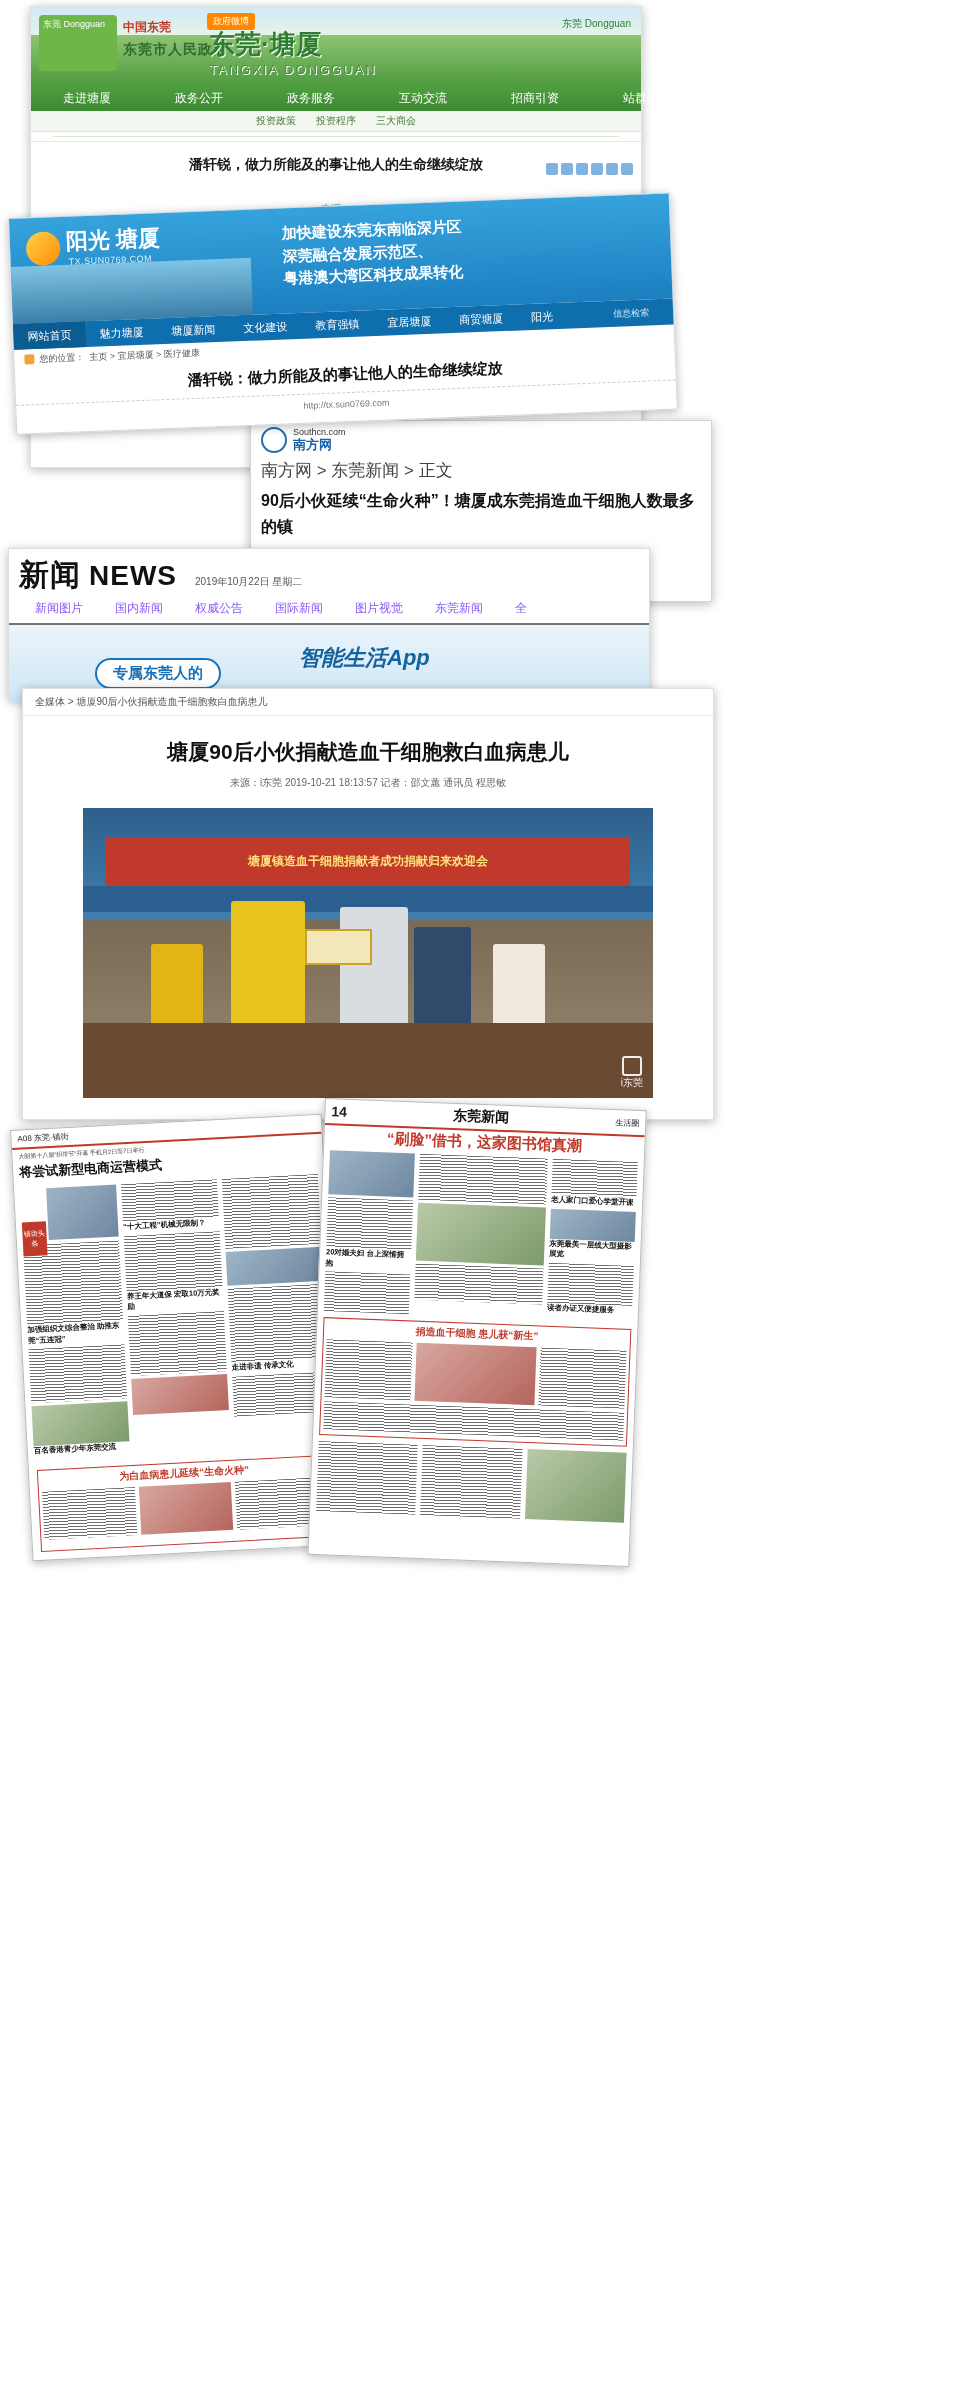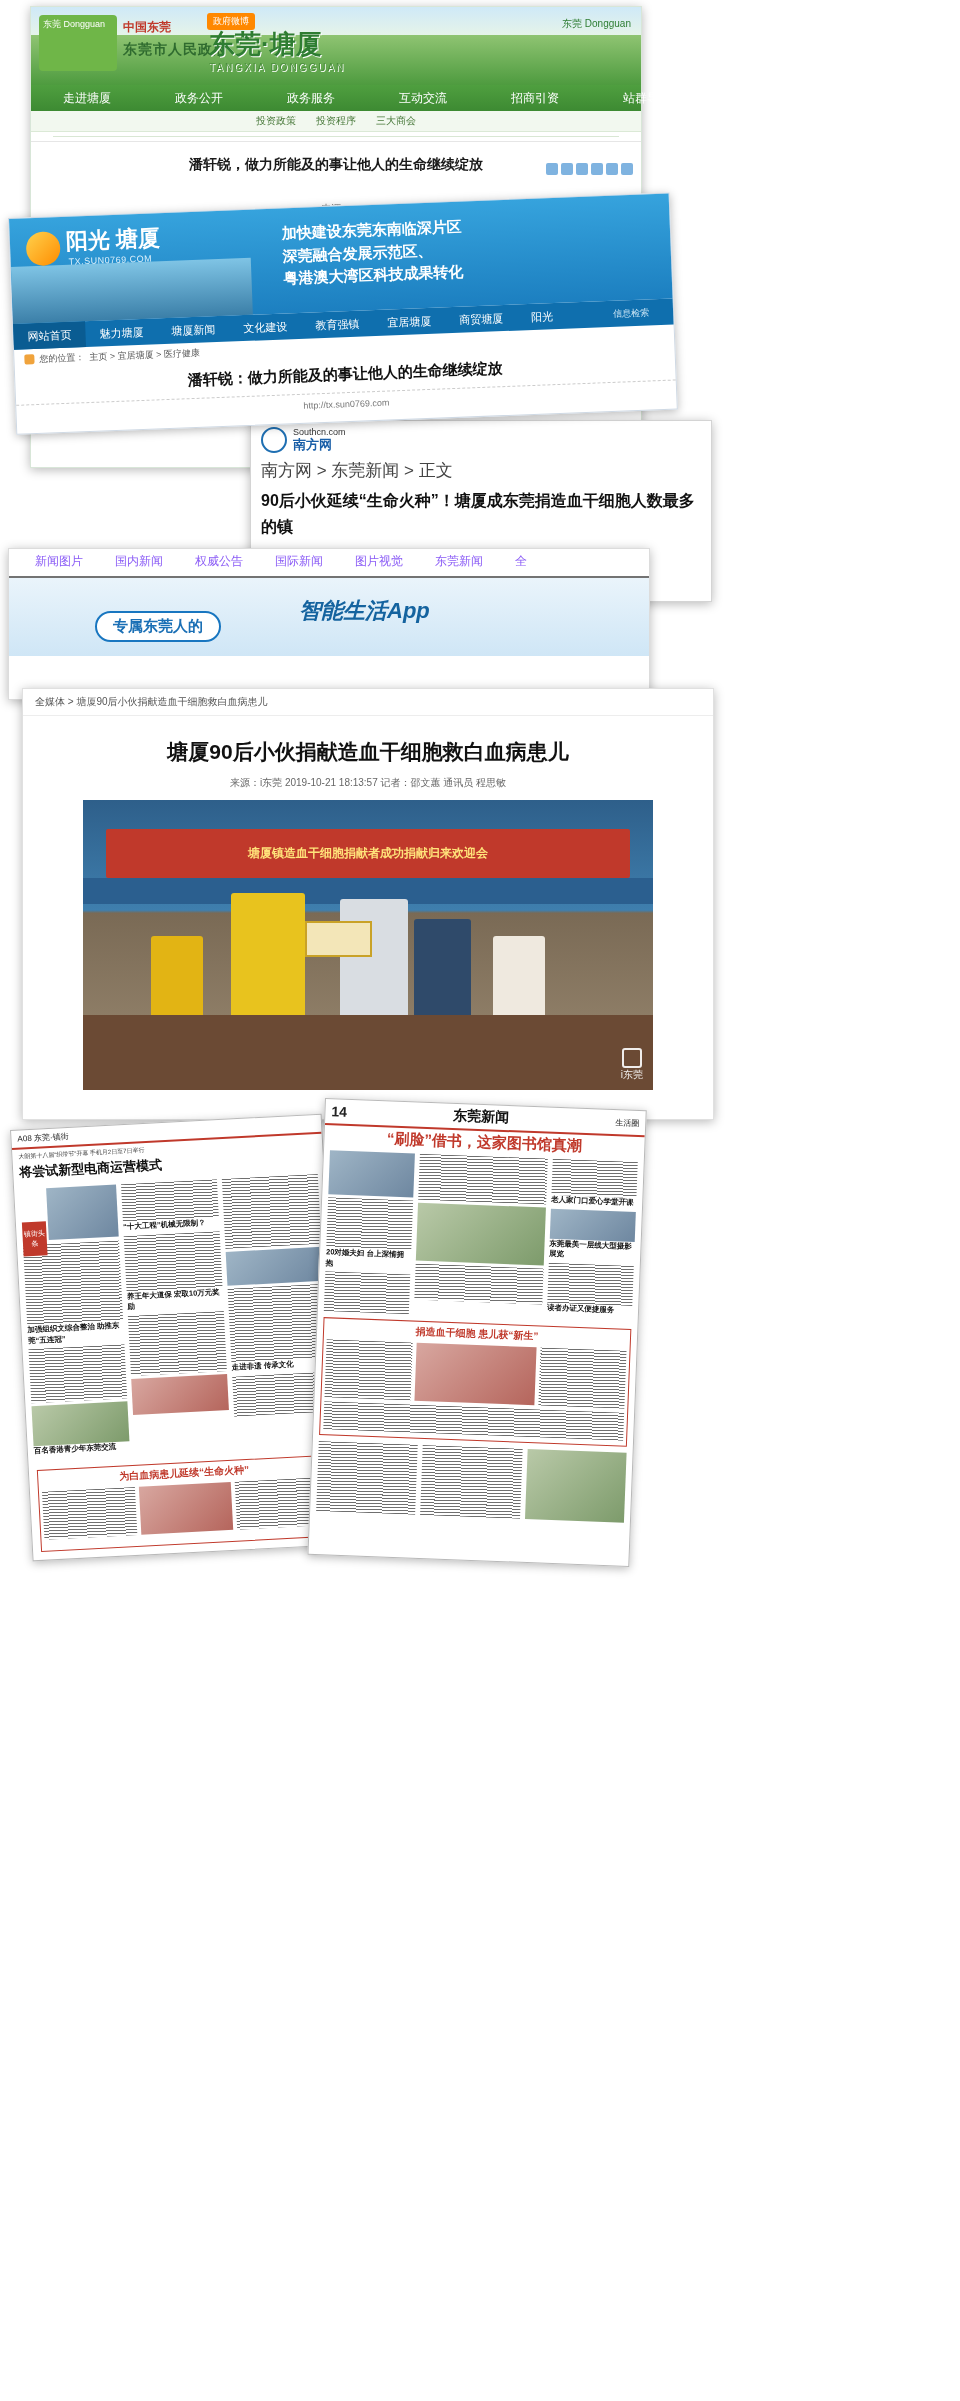--- a/index.html
+++ b/index.html
@@ -15,21 +15,21 @@
   #gov .banner .hills{position:absolute;left:0;top:28px;width:100%;height:50px;
       background:linear-gradient(to bottom,#8fc472,#4e9b3f);}
   #gov .banner .sky{position:absolute;left:0;top:0;width:100%;height:34px;background:linear-gradient(to bottom,#cfe9f7,#eaf6e6);}
   #gov .logoA{position:absolute;left:8px;top:8px;width:78px;height:56px;background:#6fb648;border-radius:4px;
       color:#fff;font-size:9px;line-height:1.2;padding:4px;box-sizing:border-box;}
   #gov .redtxt{position:absolute;left:92px;top:12px;color:#c0392b;font-size:12px;font-weight:bold;}
   #gov .govtxt{position:absolute;left:92px;top:34px;color:#2f6b2f;font-size:14px;font-weight:bold;letter-spacing:1px;}
   #gov .wb{position:absolute;left:176px;top:6px;background:#ff8800;color:#fff;font-size:9px;padding:2px 6px;border-radius:3px;}
   #gov .bigtitle{position:absolute;left:178px;top:20px;color:#2e7d32;font-size:26px;font-weight:bold;
       text-shadow:1px 1px 0 #fff;}
-  #gov .bigtitle small{display:block;font-size:10px;letter-spacing:2px;color:#4a8f3c;font-weight:normal;}
+  #gov .bigtitle small{display:block;font-size:13px;letter-spacing:2px;color:#4a8f3c;font-weight:normal;}
   #gov .dgmark{position:absolute;right:10px;top:10px;color:#2e7d32;font-size:10px;text-align:center;}
   #gov .navbar{height:26px;background:linear-gradient(to bottom,#4f9f3f,#3d8a32);display:flex;align-items:center;}
   #gov .navbar span{color:#fff;font-size:12px;padding:0 32px;white-space:nowrap;}
   #gov .subnav{height:20px;background:#f2f8ef;display:flex;align-items:center;justify-content:center;border-bottom:1px solid #dbe9d6;}
   #gov .subnav span{color:#4a7a3c;font-size:10px;padding:0 10px;}
   #gov .crumb{height:22px;display:flex;align-items:center;font-size:10px;color:#555;padding-left:10px;gap:4px;}
   #gov .crumb .dot{width:11px;height:11px;background:#ff9d2e;border-radius:2px;}
   #gov .headline{text-align:center;font-size:14px;font-weight:bold;color:#1a1a1a;padding:14px 0 6px;border-top:1px solid #e6e6e6;}
   #gov .meta{text-align:center;font-size:10px;color:#666;padding:22px 0 4px;}
   #gov .tools{position:absolute;right:8px;top:156px;display:flex;gap:3px;}
@@ -80,21 +80,21 @@
       padding:4px 16px;font-size:15px;font-weight:bold;color:#1a6fb5;}
   #news .appbar .big{position:absolute;left:290px;top:18px;font-size:22px;font-weight:bold;color:#14639f;
       font-style:italic;}
   #news .appbar .left{position:absolute;left:6px;top:6px;font-size:10px;color:#3b7fb5;}
 
   
   #idg{left:22px;top:688px;width:690px;height:430px;background:#fff;border:1px solid #e0e0e0;}
   #idg .crumb{font-size:10px;color:#555;padding:6px 12px;border-bottom:1px solid #ededed;}
   #idg .title{font-size:21px;font-weight:bold;color:#111;text-align:center;padding:22px 20px 10px;}
   #idg .meta{font-size:10px;color:#666;text-align:center;padding-bottom:10px;}
-  #idg .photo{position:relative;margin:0 60px;height:290px;background:linear-gradient(to bottom,#2e5f8a 0%,#3f7fae 38%,#7a6a55 39%,#9b8a72 100%);overflow:hidden;}
+  #idg .photo{position:relative;margin:8px 60px;height:290px;background:linear-gradient(to bottom,#2e5f8a 0%,#3f7fae 38%,#7a6a55 39%,#9b8a72 100%);overflow:hidden;}
   #idg .banner{position:absolute;left:4%;top:10%;width:92%;height:17%;background:#c0392b;border-radius:2px;
       display:flex;align-items:center;justify-content:center;color:#ffe37a;font-size:12px;font-weight:bold;}
   #idg .strip{position:absolute;left:0;top:27%;width:100%;height:9%;background:#2b5f8f;}
   #idg .table{position:absolute;left:0;bottom:0;width:100%;height:26%;background:#6b4a34;}
   #idg .p1,#idg .p2,#idg .p3,#idg .p4,#idg .p5{position:absolute;bottom:26%;border-radius:3px 3px 0 0;}
   #idg .p1{left:26%;width:13%;height:42%;background:#e8c31e;}
   #idg .p2{left:45%;width:12%;height:40%;background:#d9dde2;}
   #idg .p3{left:58%;width:10%;height:33%;background:#2f4a6a;}
   #idg .p4{left:12%;width:9%;height:27%;background:#e2b414;}
   #idg .p5{left:72%;width:9%;height:27%;background:#efe9df;}
@@ -219,20 +219,25 @@
     <div class="crumb">
       <i class="dot"></i>
       <span>您的位置：</span>
       <span>主页 &gt; 宜居塘厦 &gt; 医疗健康</span>
     </div>
     <div class="title">潘轩锐：做力所能及的事让他人的生命继续绽放</div>
     <div class="url">http://tx.sun0769.com</div>
   </div>
 
   <div id="news" class="abs shadow">
+    <div class="mast">
+      <span class="cn">新闻</span>
+      <span class="en">NEWS</span>
+      <span class="date">2019年10月22日 星期二</span>
+    </div>
     <div class="nav">
       <span>新闻图片</span>
       <span>国内新闻</span>
       <span>权威公告</span>
       <span>国际新闻</span>
       <span>图片视觉</span>
       <span>东莞新闻</span>
       <span>全</span>
     </div>
     <div class="appbar">

